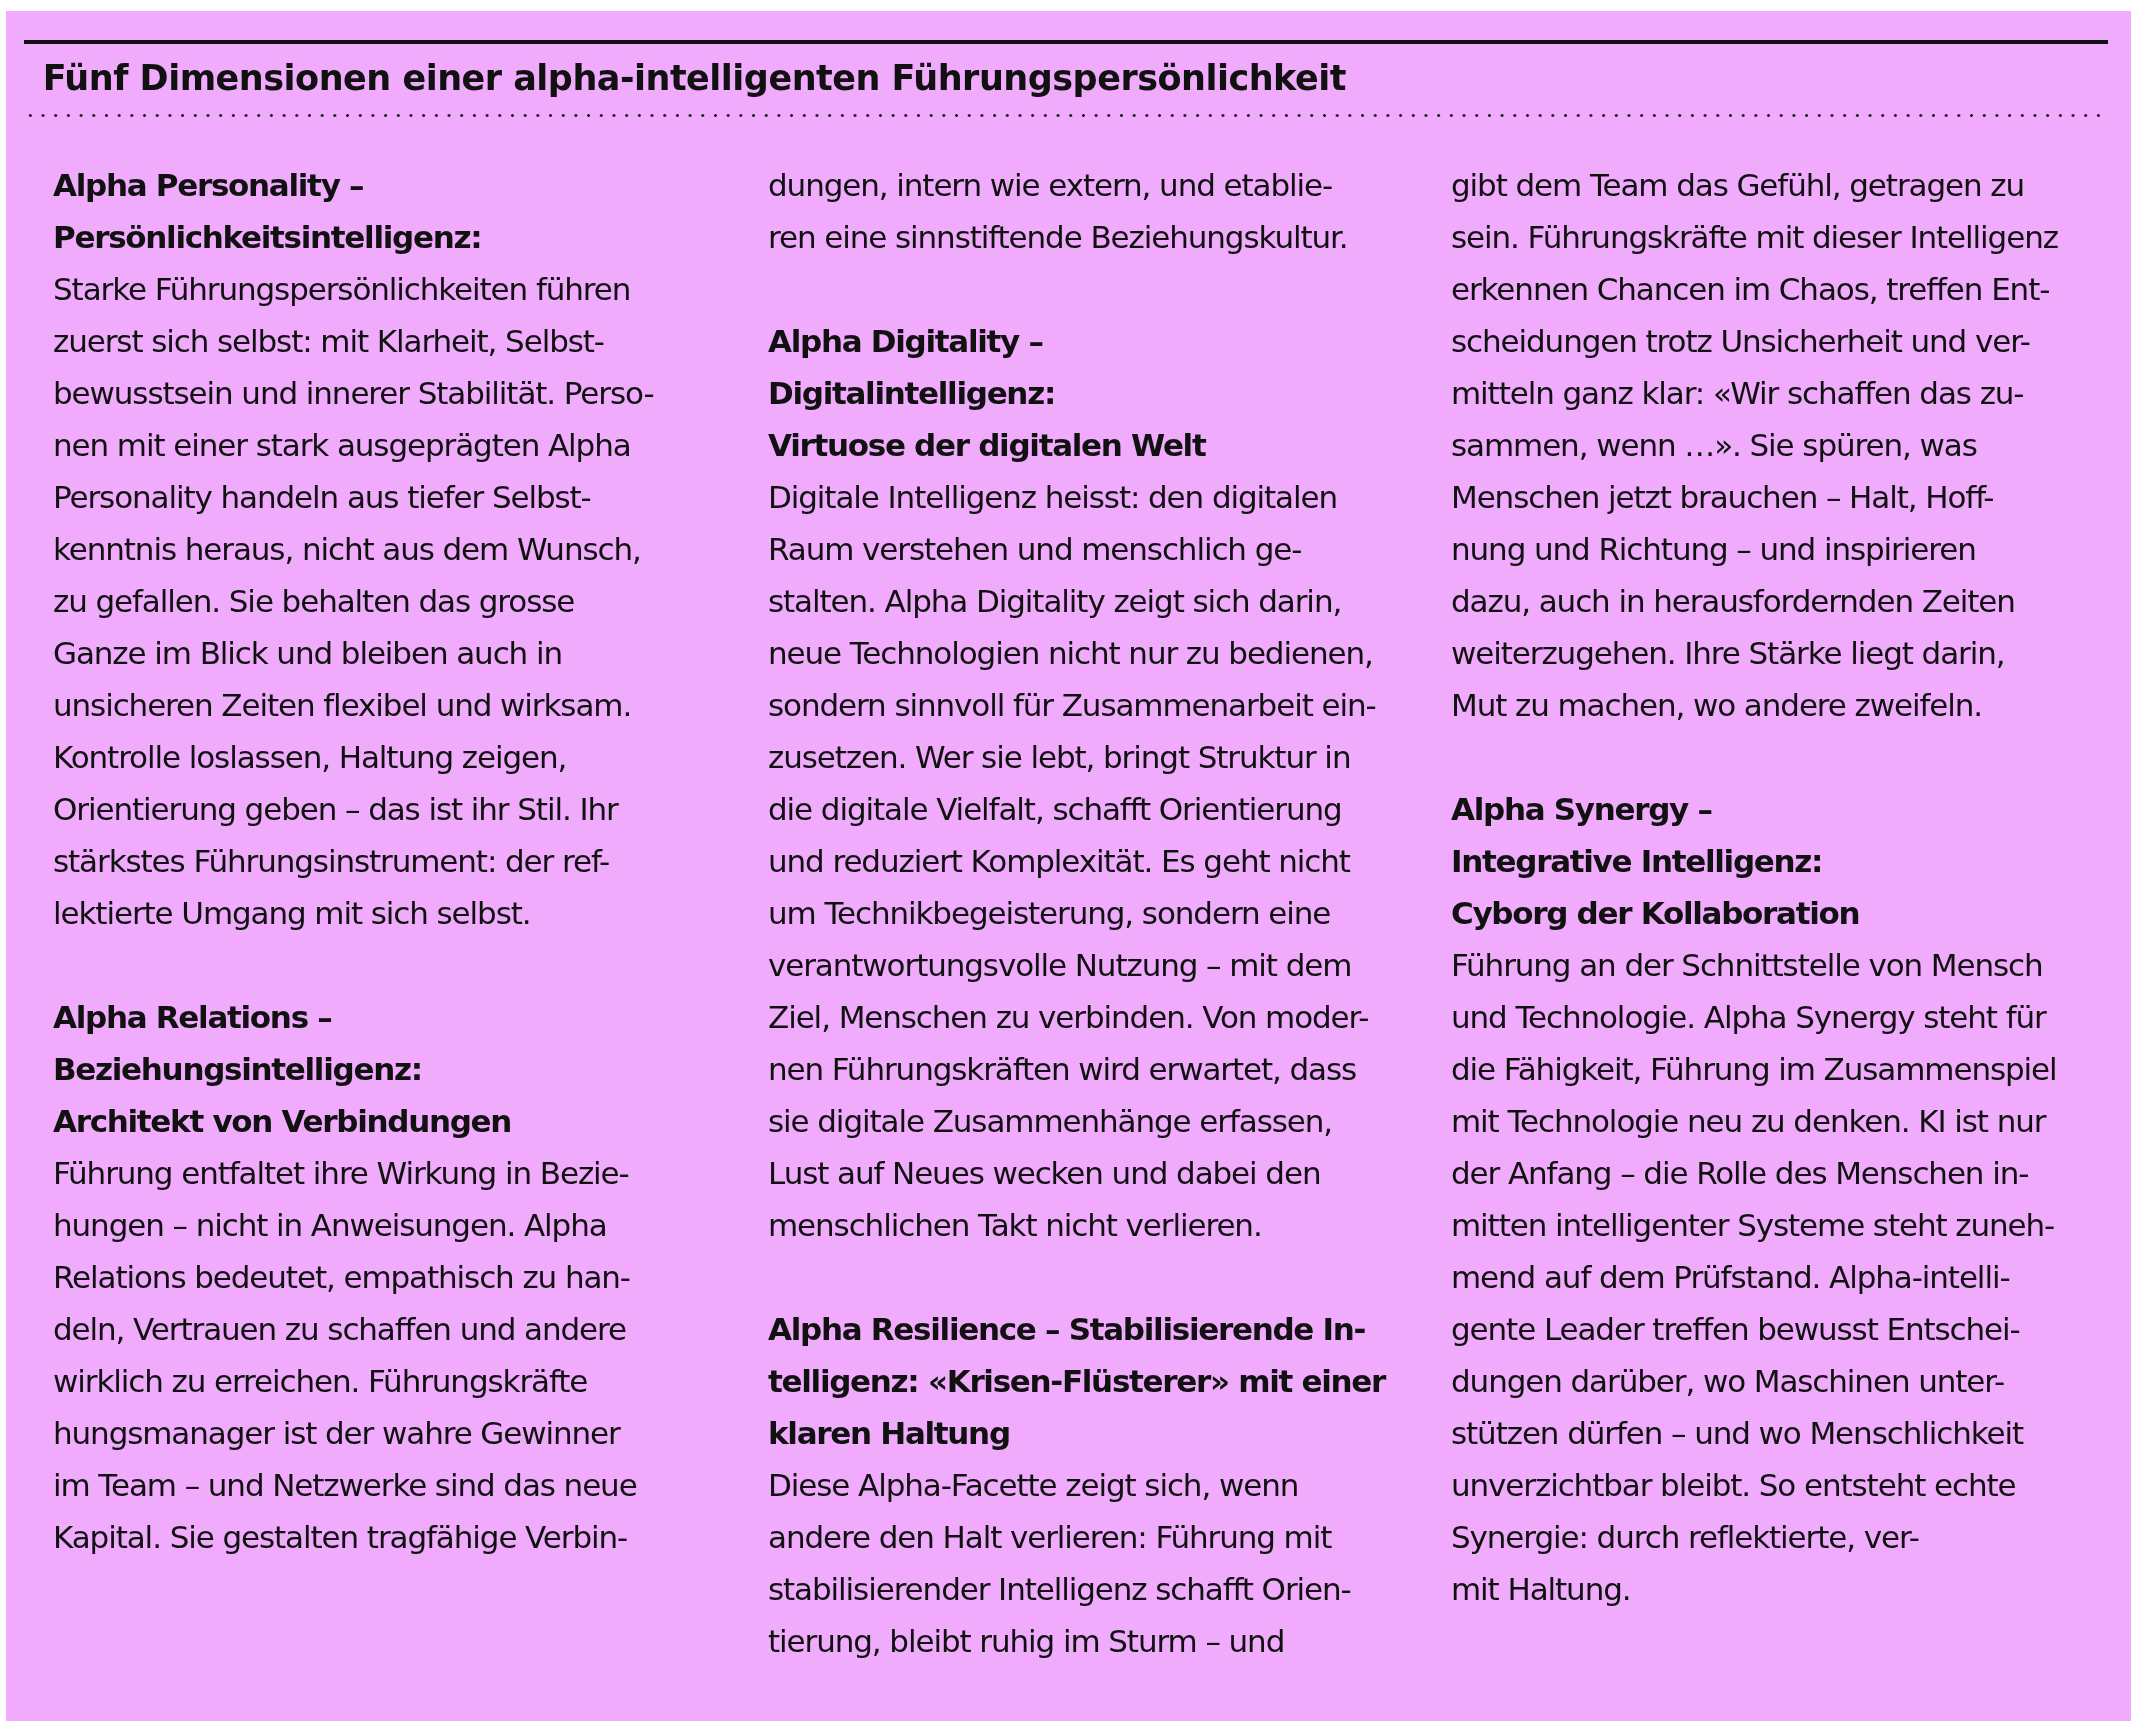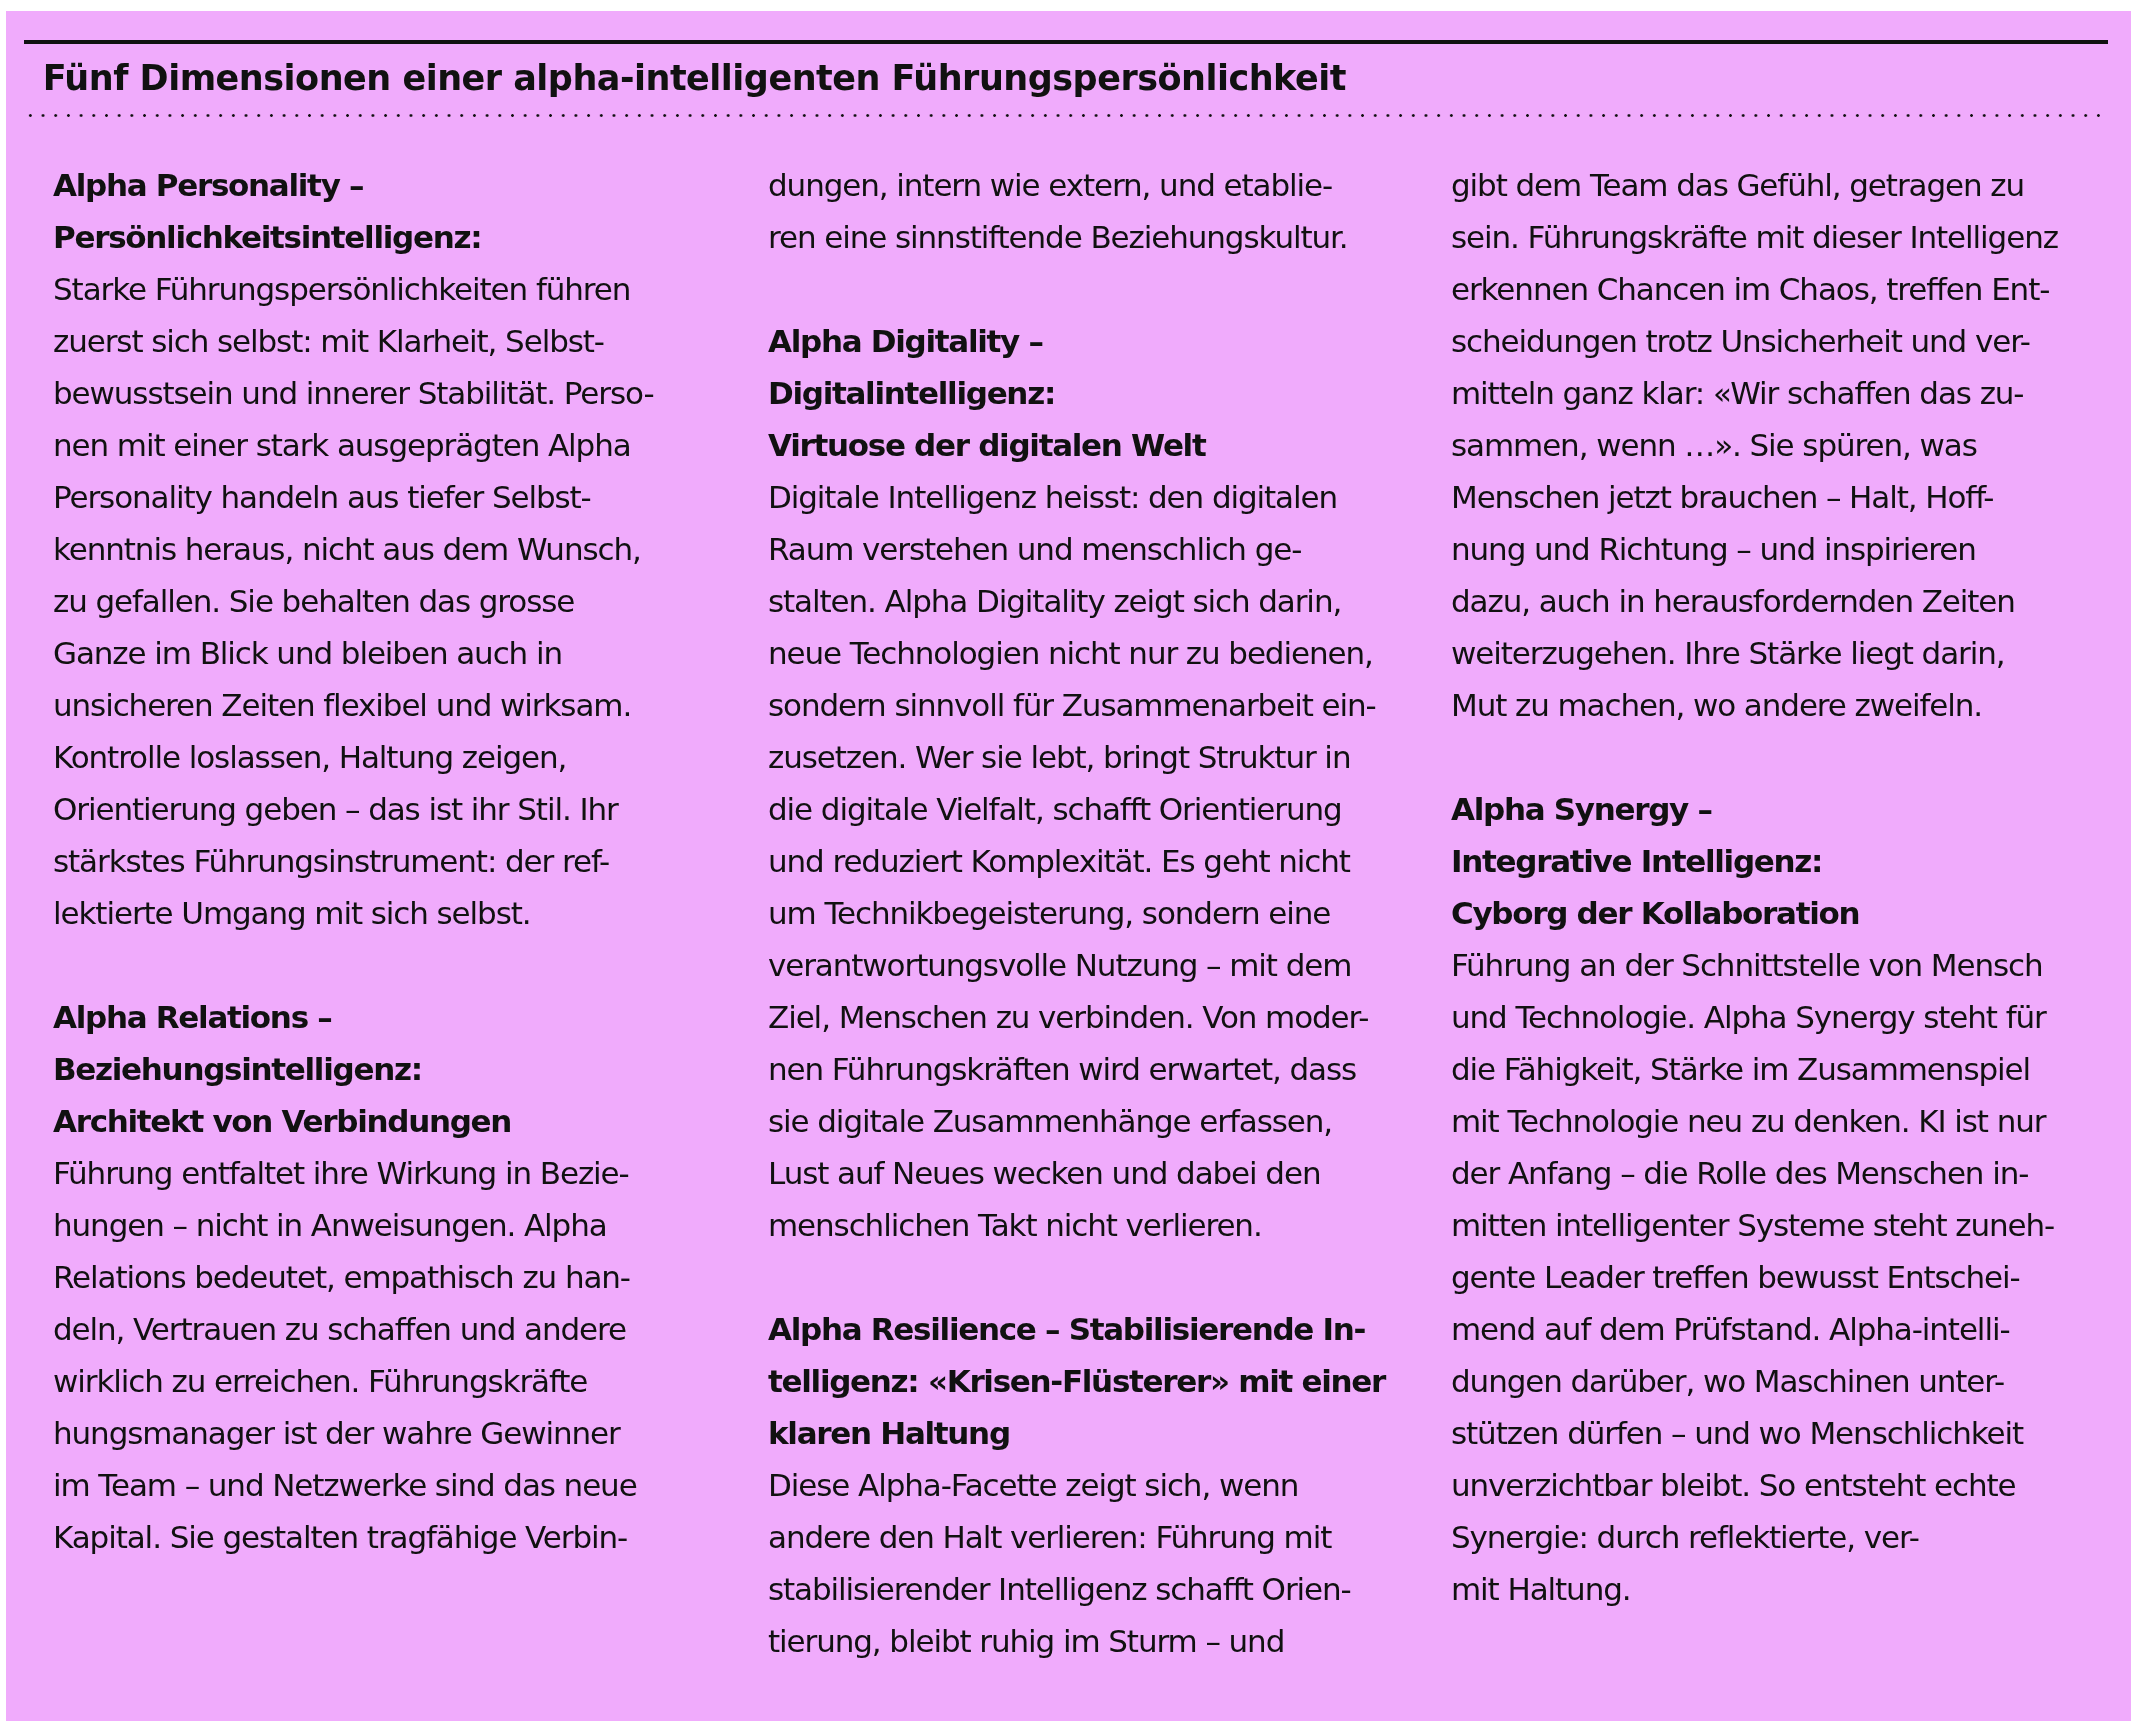--- a/index.html
+++ b/index.html
@@ -120,26 +120,26 @@
     </div>
     <div class="gap"></div>
     <div>
       <div class="line h">Alpha Synergy –</div>
       <div class="line h">Integrative Intelligenz:</div>
       <div class="line h">Cyborg der Kollaboration</div>
     </div>
     <div>
       <div class="line">Führung an der Schnittstelle von Mensch</div>
       <div class="line">und Technologie. Alpha Synergy steht für</div>
-      <div class="line">die Fähigkeit, Stärke im Zusammenspiel</div>
+      <div class="line">die Fähigkeit, Führung im Zusammenspiel</div>
       <div class="line">mit Technologie neu zu denken. KI ist nur</div>
       <div class="line">der Anfang – die Rolle des Menschen in-</div>
       <div class="line">mitten intelligenter Systeme steht zuneh-</div>
+      <div class="line">mend auf dem Prüfstand. Alpha-intelli-</div>
       <div class="line">gente Leader treffen bewusst Entschei-</div>
-      <div class="line">mend auf dem Prüfstand. Alpha-intelli-</div>
       <div class="line">dungen darüber, wo Maschinen unter-</div>
       <div class="line">stützen dürfen – und wo Menschlichkeit</div>
       <div class="line">unverzichtbar bleibt. So entsteht echte</div>
       <div class="line">Synergie: durch reflektierte, ver-</div>
       <div class="line">mit Haltung.</div>
     </div>
   </div>
 
 
 </body></html>

